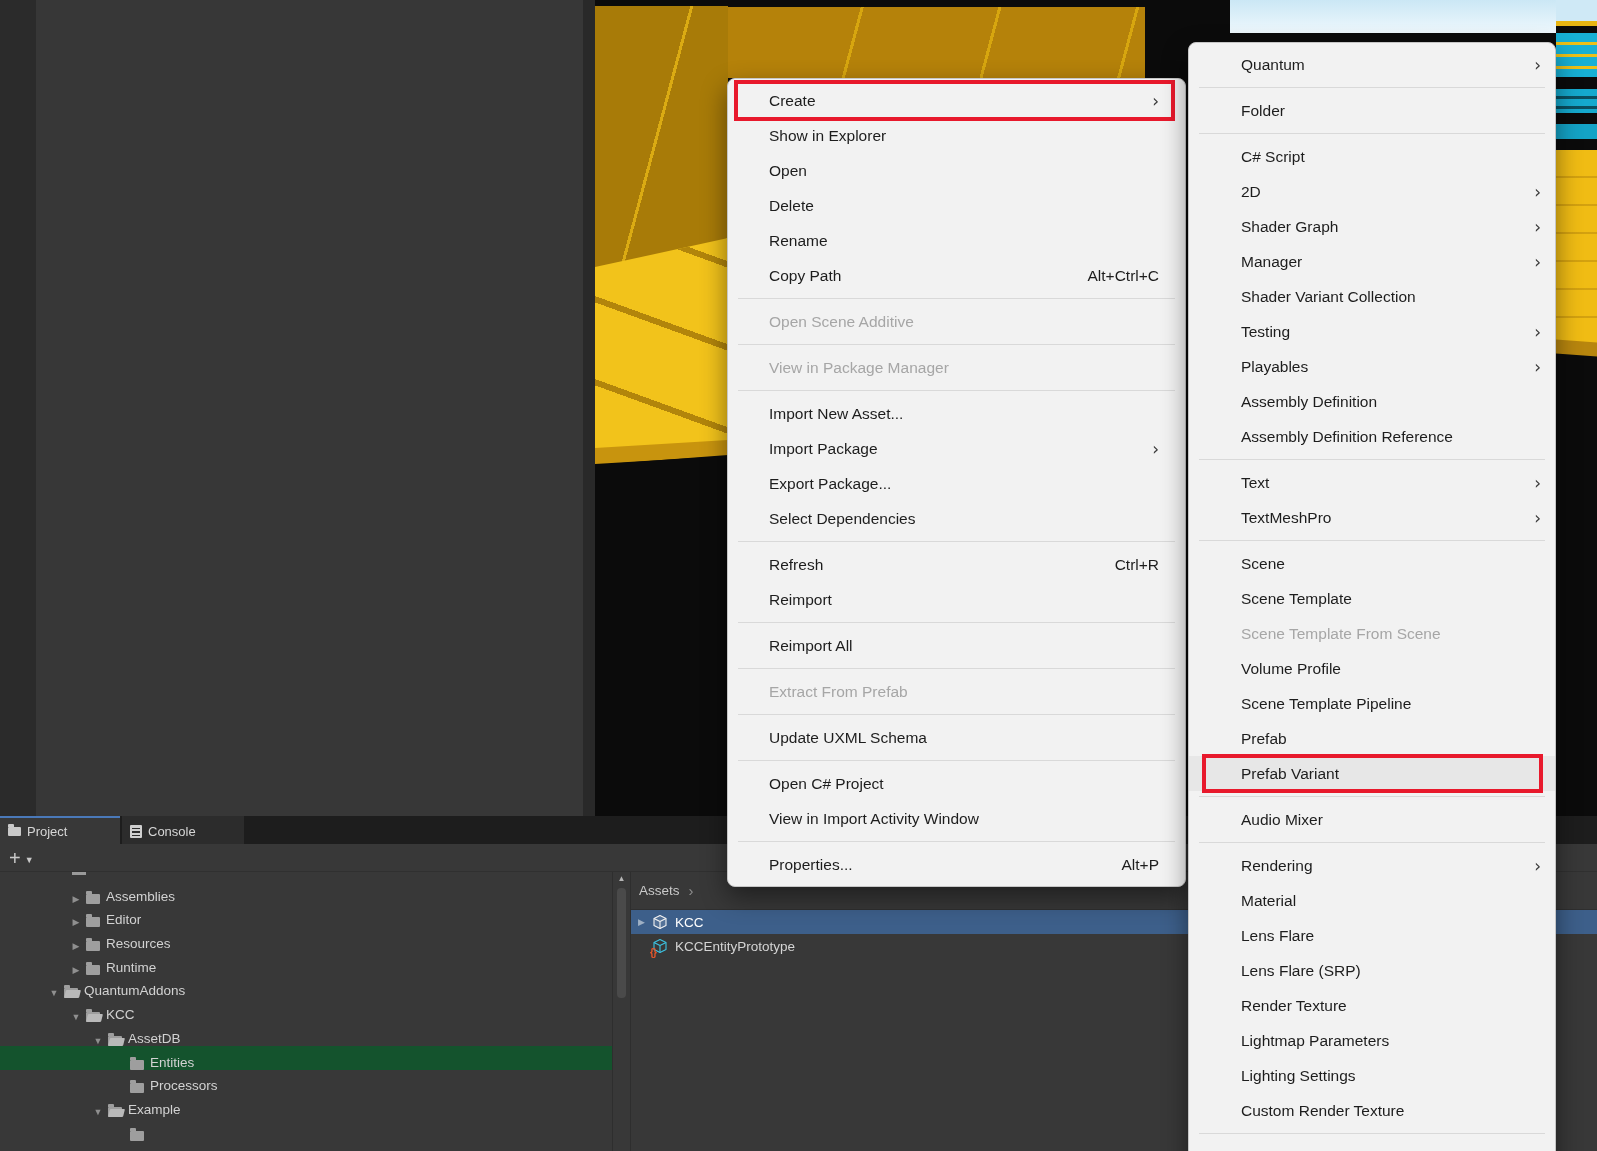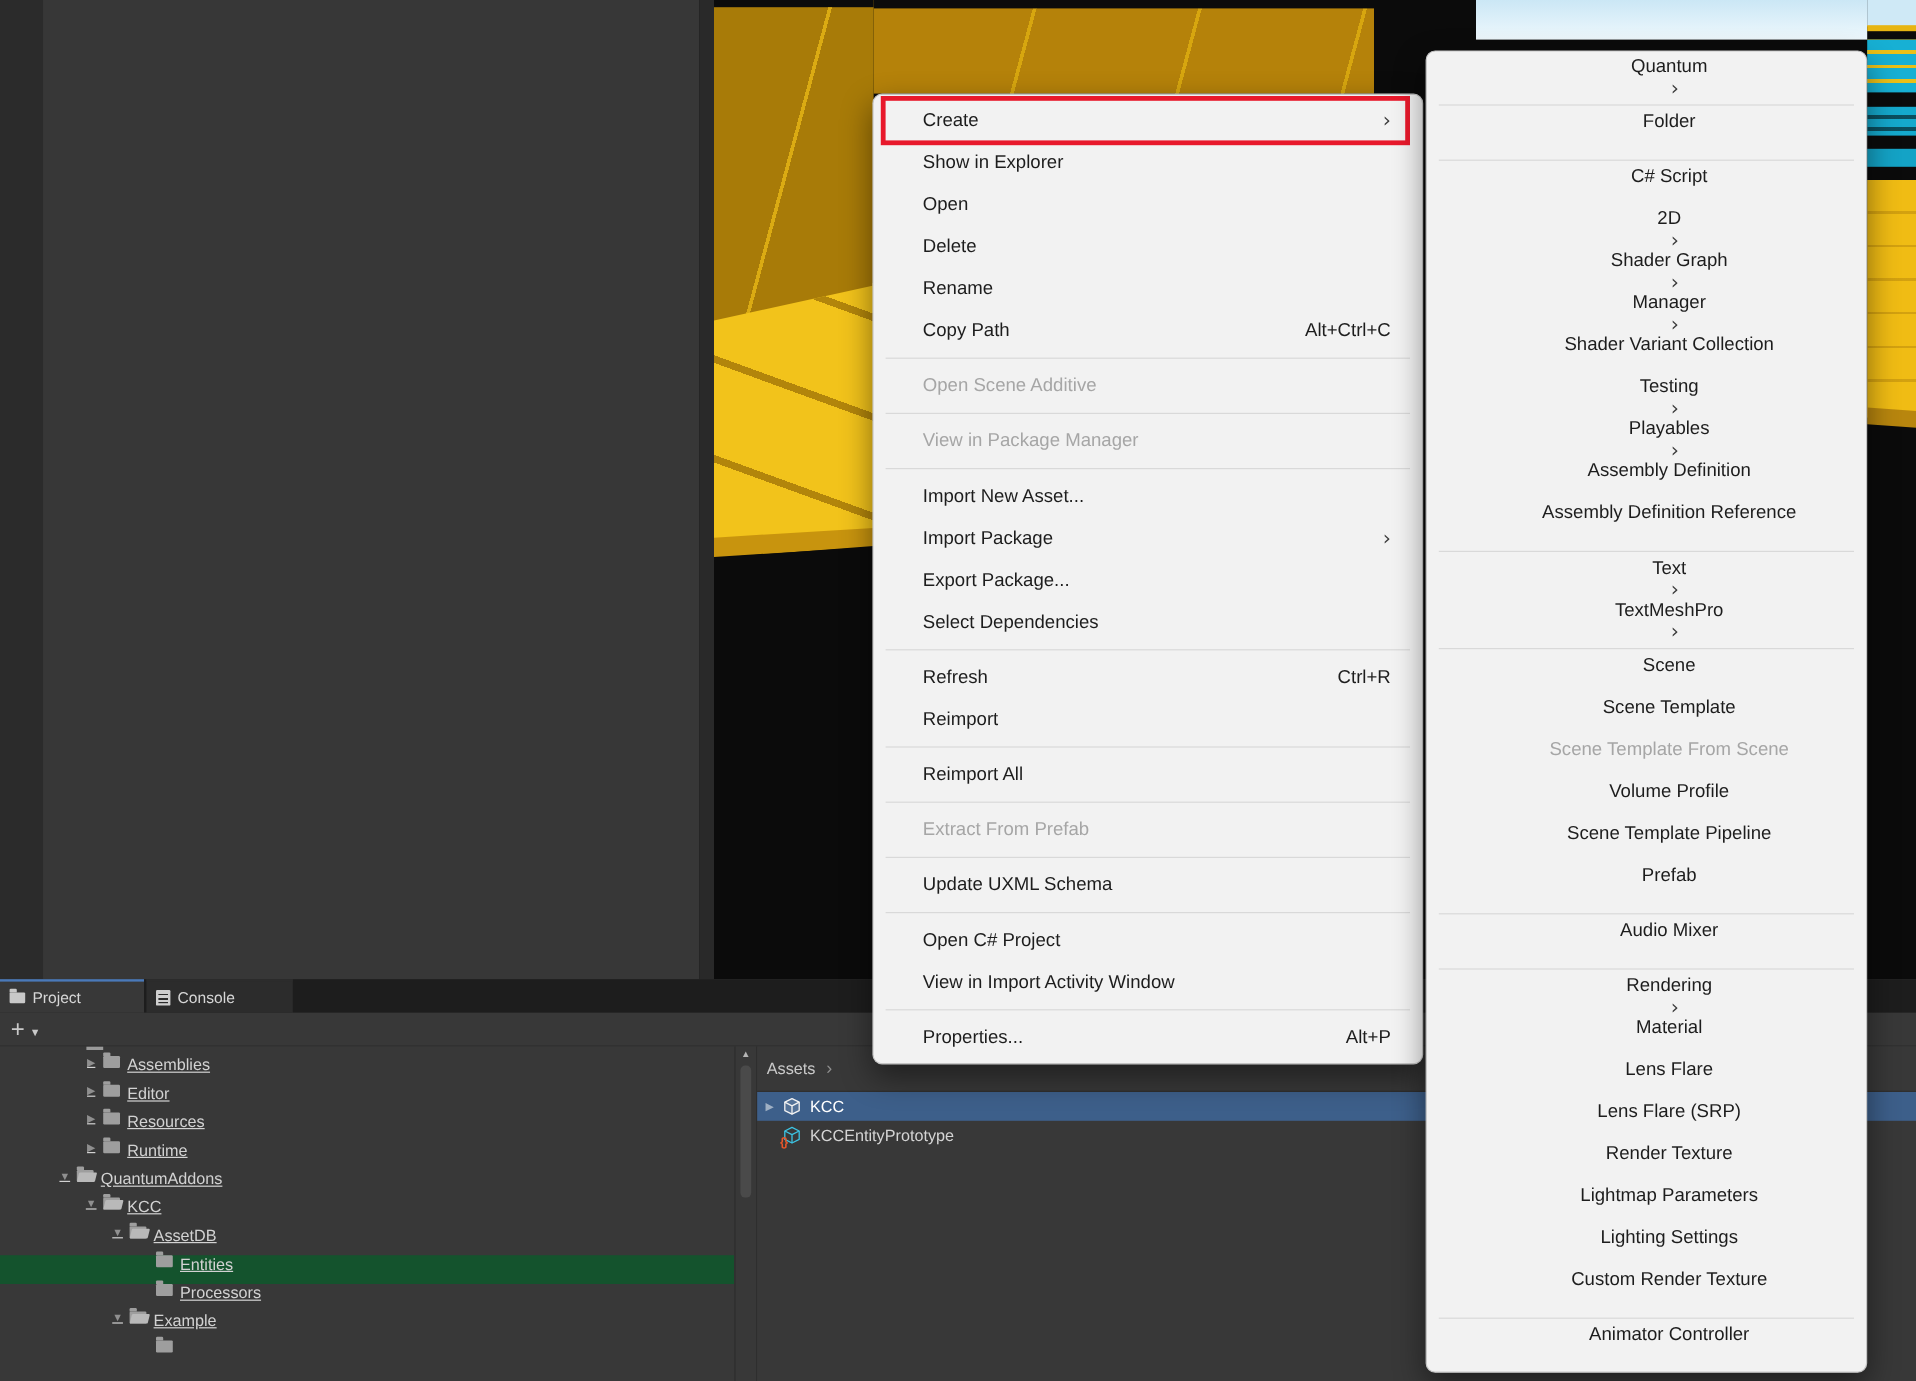--- a/index.html
+++ b/index.html
@@ -51,22 +51,22 @@
   .console-glyph::before { content:''; position:absolute; left:2px; top:3px; width:8px; height:8px;
                            background:repeating-linear-gradient(180deg,#2c2c2c 0 1.5px, rgba(0,0,0,0) 1.5px 3.5px); }
   .ptoolbar { position:absolute; left:0; top:28px; width:100%; height:28px; background:#383838; border-bottom:1px solid #303030;
               display:flex; align-items:center; padding-left:9px; color:#c9c9c9; }
   .plus-glyph { font-size:20px; line-height:20px; color:#c9c9c9; }
   .caret-glyph { font-size:9px; color:#c9c9c9; margin-left:4px; margin-top:4px; }
   .pcontent { position:absolute; left:0; top:56px; width:100%; height:279px; }
 
   
   .tree { position:absolute; left:0; top:0; width:612px; height:100%; overflow:hidden; padding-top:8px; }
-  .trow { display:flex; align-items:flex-start; height:23.7px; width:100%; color:#d2d2d2; font-size:13.5px;
-          padding-left:calc(44px + (var(--d) - 1) * 22px); white-space:nowrap;text-decoration:underline; }
+  .trow { display:flex; align-items:flex-end; height:23.7px; width:100%; color:#d2d2d2; font-size:13.5px;
+          padding-left:calc(44px + (var(--d) - 1) * 22px); white-space:nowrap; }
   .trow.selected { background:#14532d; }
   .tw { width:20px; flex:0 0 auto; display:flex; justify-content:center; font-size:9px; color:#8f8f8f; }
   .trow[data-state="collapsed"] .tw::before { content:'\25B6'; }
   .trow[data-state="expanded"] .tw::before { content:'\25BC'; }
   .fold { width:14px; height:10px; background:#9e9e9e; border-radius:1px; position:relative; flex:0 0 auto; margin-right:6px; }
   .fold::before { content:''; position:absolute; left:0; top:-3px; width:6px; height:3px; background:inherit; border-radius:1px 1px 0 0; }
   .trow[data-folder="open"] .fold::after { content:''; position:absolute; left:1px; right:-2px; top:2px; bottom:0;
           background:#b9b9b9; transform:skewX(-14deg); border-radius:1px; }
   .tree-top-sliver { position:absolute; left:72px; top:0; width:14px; height:3px; background:#9a9a9a; }
 
@@ -87,21 +87,21 @@
   .braces { position:absolute; left:-2px; bottom:-4px; color:#e8572b; font-weight:bold; font-size:10px; }
   .braces::before { content:'{}'; letter-spacing:-1px; }
 
   
   .menu { position:absolute; background:#f2f2f2; border:1px solid #c6c6c6; border-radius:8px;
           box-shadow:0 10px 26px rgba(0,0,0,.45); padding:4px 0; z-index:10; color:#1d1d1d; font-size:15.5px; }
   #menu1 { left:727px; top:78px; width:459px; }
   #menu2 { left:1188px; top:42px; width:368px; }
   .mi { position:relative; height:35px; display:flex; align-items:center; }
   #menu1 .mi { padding:0 26px 0 41px; }
-  #menu2 .mi { padding:0 14px 0 52px;flex-direction:column; }
+  #menu2 .mi { padding:0 14px 0 52px; }
   .mi-label { flex:1; white-space:nowrap; }
   .mi-shortcut:empty { display:none; }
   .mi-arrow { display:none; width:16px; text-align:right; font-size:17px; color:#3c3c3c;
               font-family:"DejaVu Sans", sans-serif; line-height:16px; }
   .mi.has-sub .mi-arrow { display:block; }
   .mi.disabled .mi-label { color:#a6a6a6; }
   .mi.hover { background:#e7e7e7; }
   .mi.separator { height:11px; padding:0; }
   .mi.separator::after { content:''; position:absolute; left:10px; right:10px; top:5px; height:1px; background:#d9d9d9; }
   .mi.highlighted::before { content:''; position:absolute; z-index:3; pointer-events:none; border:4px solid #e8192c; }
@@ -482,20 +482,24 @@
 
     </div>
     <div class="mi">
       <span class="mi-label">Scene Template Pipeline</span>
 
     </div>
     <div class="mi">
       <span class="mi-label">Prefab</span>
 
     </div>
+    <div class="mi highlighted hover">
+      <span class="mi-label">Prefab Variant</span>
+
+    </div>
     <div class="mi separator">
       
       
       
     </div>
     <div class="mi">
       <span class="mi-label">Audio Mixer</span>
 
     </div>
     <div class="mi separator">

